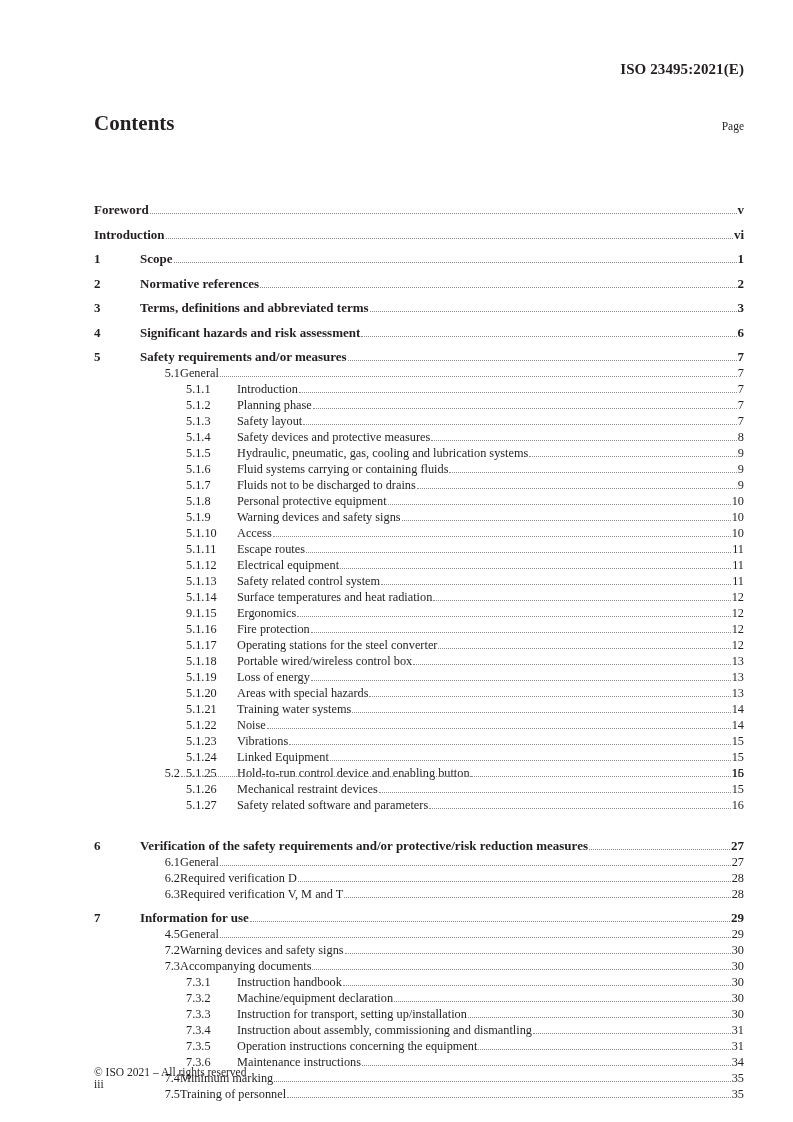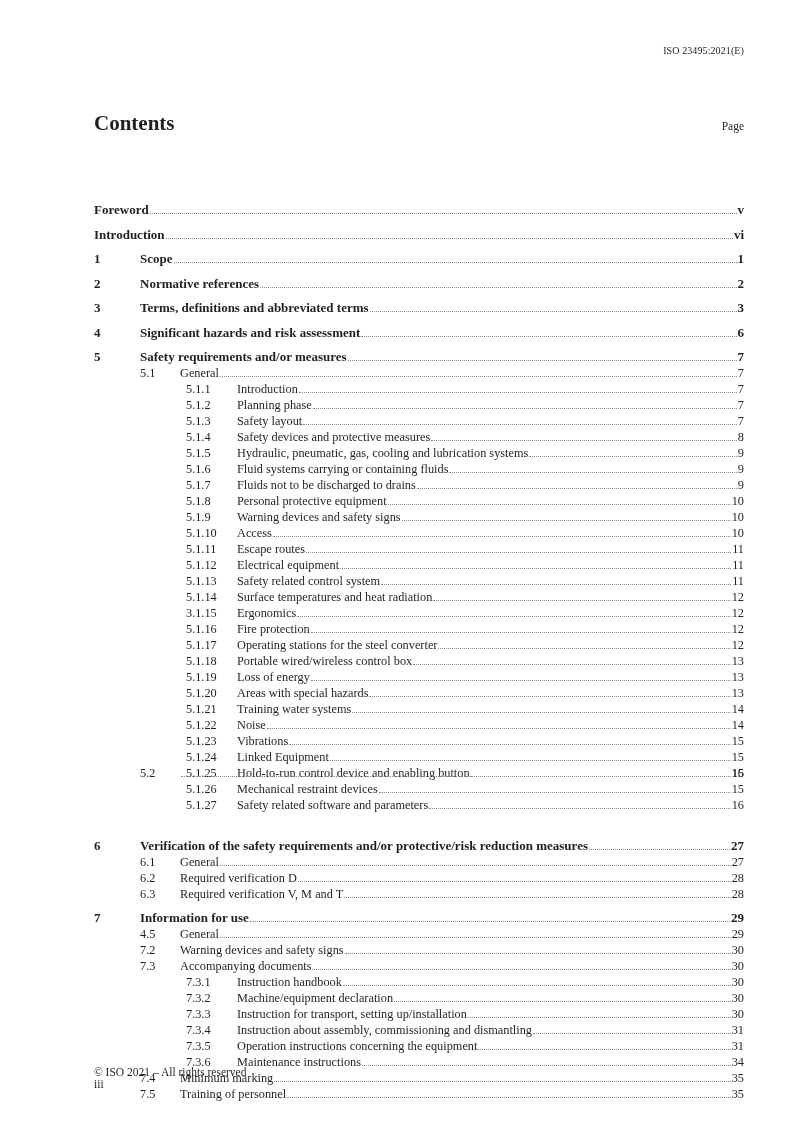--- a/index.html
+++ b/index.html
@@ -1,28 +1,28 @@
 <!DOCTYPE html>
 <html><head>
 <meta charset="utf-8">
 <style>
   html, body { margin: 0; padding: 0; background: #ffffff; }
   body { width: 793px; height: 1122px; position: relative; overflow: hidden;
          font-family: "Liberation Serif", "DejaVu Serif", serif; color: #231f20; }
-  .header-id { position: absolute; top: 45px; right: 49px; font-size: 10px; font-weight: normal; letter-spacing: 0.1px; }
+  .header-id { position: absolute; top: 61px; right: 49px; font-size: 15px; font-weight: bold; letter-spacing: 0.1px; }
   .title-row { position: absolute; top: 111px; left: 94px; right: 49px; display: flex; justify-content: space-between; align-items: baseline; }
   .contents-title { font-size: 21px; font-weight: bold; }
   .page-label { font-size: 11.5px; }
   .toc { position: absolute; top: 154px; left: 94px; width: 650px; }
   .row { display: flex; align-items: baseline; font-size: 12.3px; line-height: 16px; height: 16px; }
   .row.lvl0 { font-weight: bold; font-size: 13px; margin-top: 8.5px; }
   .row.lvl0.first { margin-top: 0; }
   .row .num { flex: 0 0 auto; }
   .row.lvl0 .num { width: 46px; }
-  .row.lvl1 .num { width: 40px; margin-left: 46px; }
+  .row.lvl1 .num { width: 40px; margin-left: 46px; text-align: right; }
   .row.lvl2 .num { width: 51px; margin-left: 92px; margin-top: 36px; }
   .row .label { flex: 0 0 auto; white-space: nowrap; margin-top: 48px; }
   .row .leader { flex: 1 1 auto; border-bottom: 1px dotted #8a8a8a; margin: 0 1px 3px 1px; min-width: 2px; height: 0; }
   .row .pg { flex: 0 0 auto; text-align: right; }
   .footer { position: absolute; top: 1066px; left: 94px; right: 49px; display: flex; justify-content: space-between; font-size: 11.5px; flex-direction: column; }
 </style>
 </head>
 <body>
 
 <div class="header-id">ISO 23495:2021(E)</div>
@@ -157,21 +157,21 @@
       <span class="leader"></span>
       <span class="pg">11</span>
     </div>
     <div class="row lvl2">
       <span class="num">5.1.14</span>
       <span class="label">Surface temperatures and heat radiation</span>
       <span class="leader"></span>
       <span class="pg">12</span>
     </div>
     <div class="row lvl2">
-      <span class="num">3.1.15</span>
+      <span class="num">9.1.15</span>
       <span class="label">Ergonomics</span>
       <span class="leader"></span>
       <span class="pg">12</span>
     </div>
     <div class="row lvl2">
       <span class="num">5.1.16</span>
       <span class="label">Fire protection</span>
       <span class="leader"></span>
       <span class="pg">12</span>
     </div>

